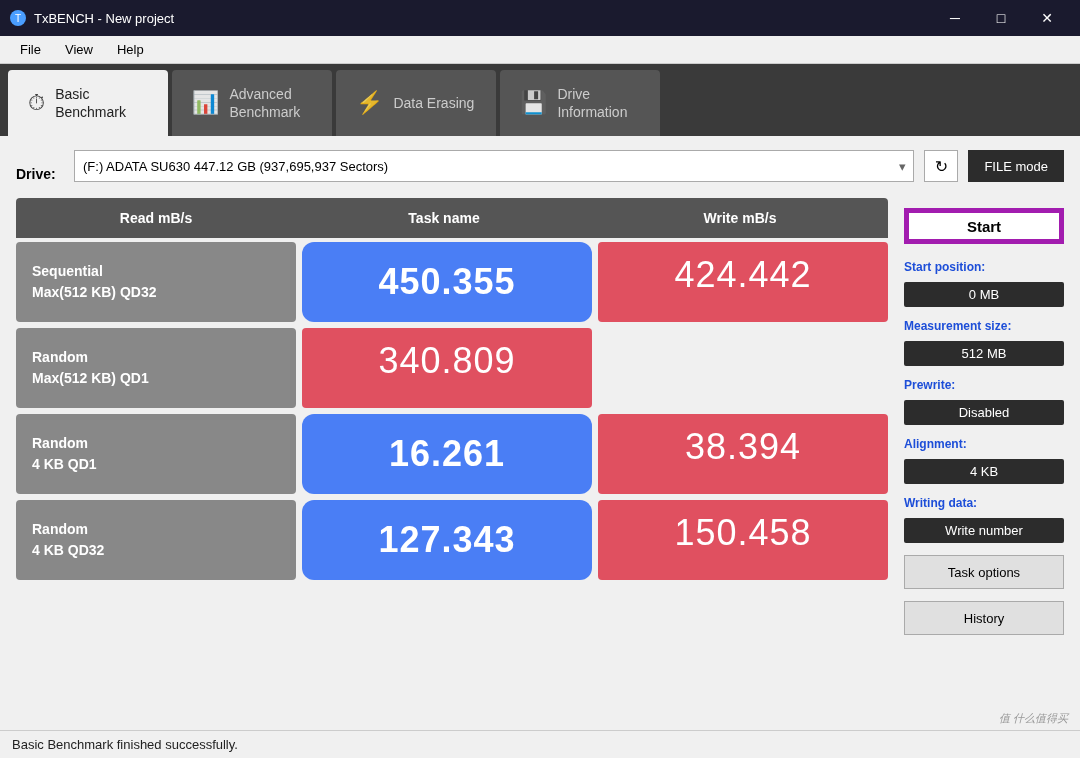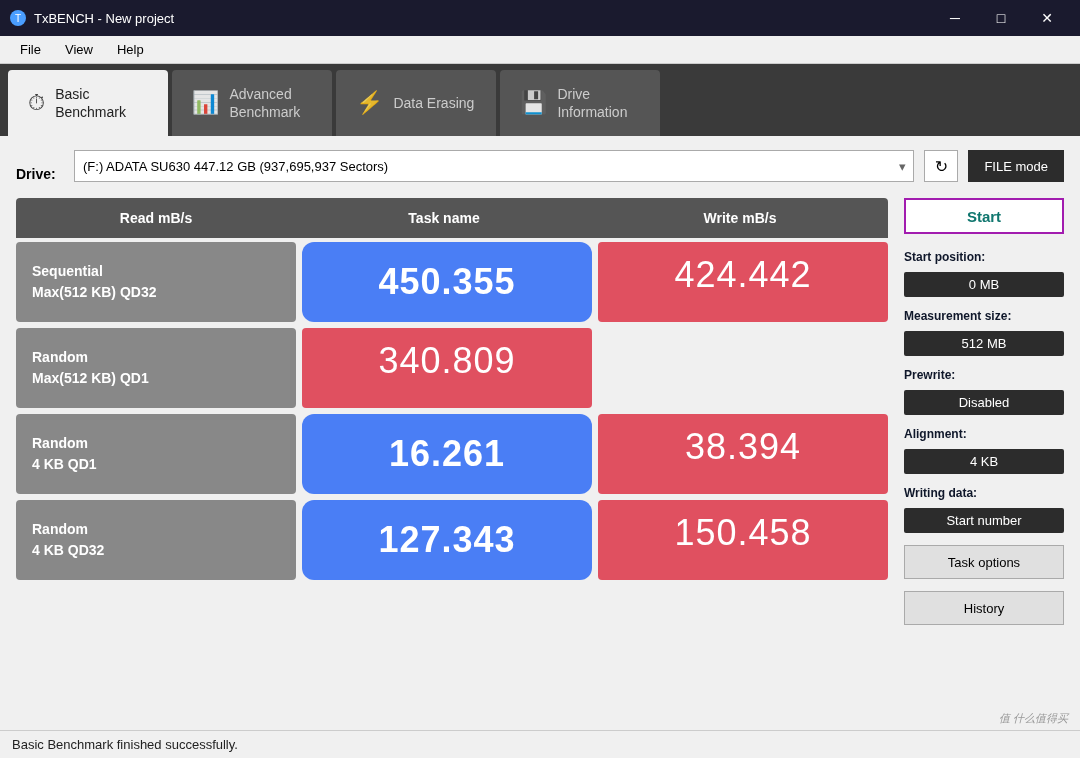--- a/index.html
+++ b/index.html
@@ -231,30 +231,31 @@
     .sidebar {
       width: 160px;
       display: flex;
       flex-direction: column;
       gap: 8px;
     }
     .start-btn {
       width: 100%;
       height: 36px;
       background: white;
-      border: 2px solid #a21caf;
-      color: #0f766e;
+      border: 5px solid #a21caf;
+      color: #000000;
       font-size: 15px;
       font-weight: 600;
       cursor: pointer;
       margin-bottom: 4px;
+      margin-top: 10px;
     }
     .sidebar-label {
       font-size: 12px;
-      color: #0f172a;
+      color: #1d4ed8;
       font-weight: 600;
       margin-top: 4px;
     }
     .sidebar-value {
       background: #2c2c2c;
       color: white;
       font-size: 13px;
       text-align: center;
       padding: 5px 8px;
       border-radius: 2px;
@@ -421,21 +422,21 @@
       <div class="sidebar-label">Measurement size:</div>
       <div class="sidebar-value">512 MB</div>
 
       <div class="sidebar-label">Prewrite:</div>
       <div class="sidebar-value">Disabled</div>
 
       <div class="sidebar-label">Alignment:</div>
       <div class="sidebar-value">4 KB</div>
 
       <div class="sidebar-label">Writing data:</div>
-      <div class="sidebar-value">Start number</div>
+      <div class="sidebar-value">Write number</div>
 
       <button class="sidebar-btn">Task options</button>
       <button class="sidebar-btn">History</button>
     </div>
   </div>
 </div>
 
 <div class="status-bar">
   <span>Basic Benchmark finished successfully.</span>
 </div>

